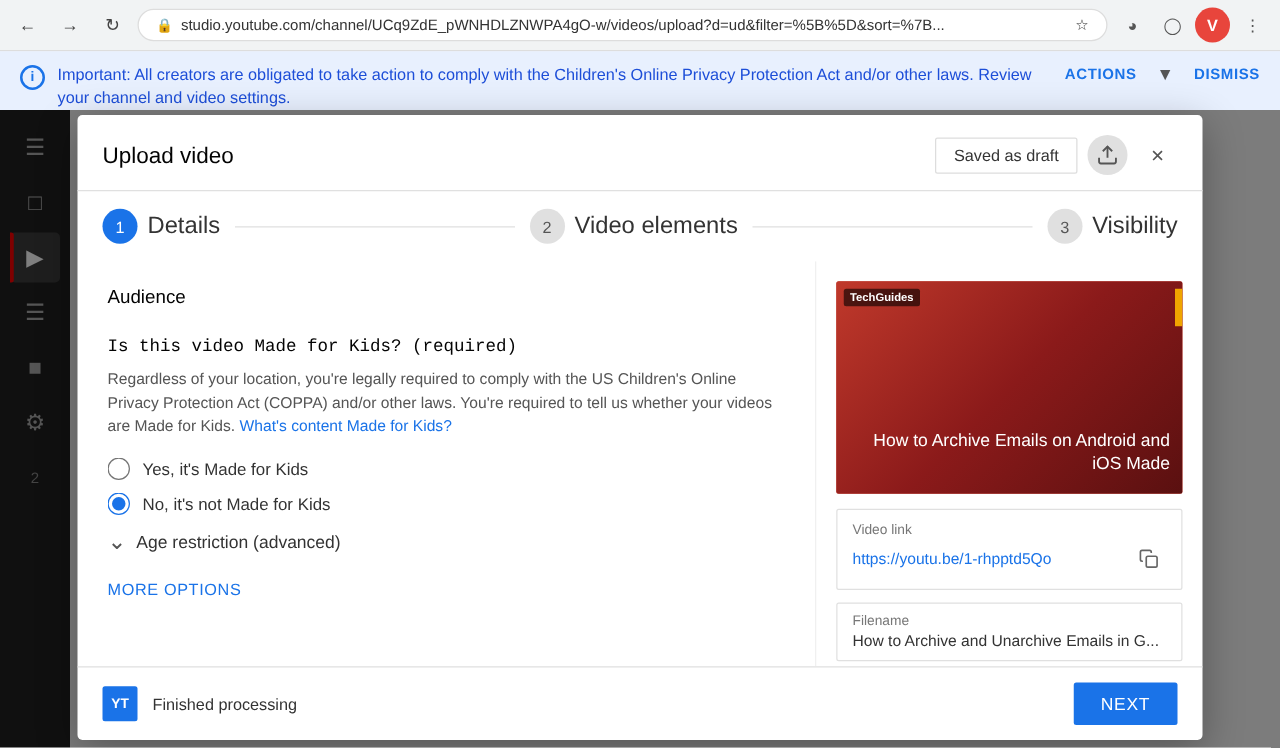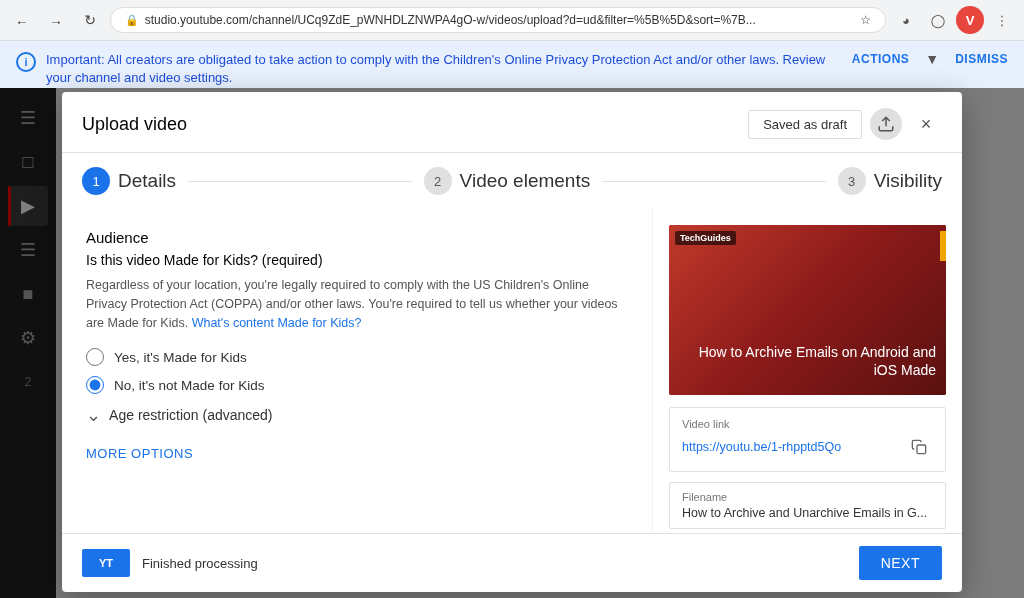--- a/index.html
+++ b/index.html
@@ -252,27 +252,28 @@
       width: 310px;
       padding: 16px;
       border-left: 1px solid #f0f0f0;
     }
 
     
     .section-title {
       font-size: 15px;
       font-weight: 500;
       color: #030303;
-      margin-bottom: 6px;
+      margin-bottom: 24px;
     }
     .question-label {
       font-size: 14px;
       font-weight: 500;
       color: #030303;
       margin-bottom: 8px;
+      font-family: Liberation Mono, monospace;
     }
     .description-text {
       font-size: 12.5px;
       color: #555;
       line-height: 1.5;
       margin-bottom: 16px;
     }
     .description-text a { color: #1a73e8; text-decoration: none; }
     .radio-option {
       display: flex;
@@ -401,21 +402,21 @@
 
     
     .modal-footer {
       display: flex;
       align-items: center;
       padding: 12px 20px;
       border-top: 1px solid #e0e0e0;
       gap: 12px;
     }
     .processing-icon {
-      width: 48px; height: 28px;
+      width: 28px; height: 28px;
       background: #1a73e8;
       border-radius: 2px;
       display: flex; align-items: center; justify-content: center;
       font-size: 11px;
       color: white;
       font-weight: bold;
     }
     .processing-text {
       font-size: 13px;
       color: #333;

